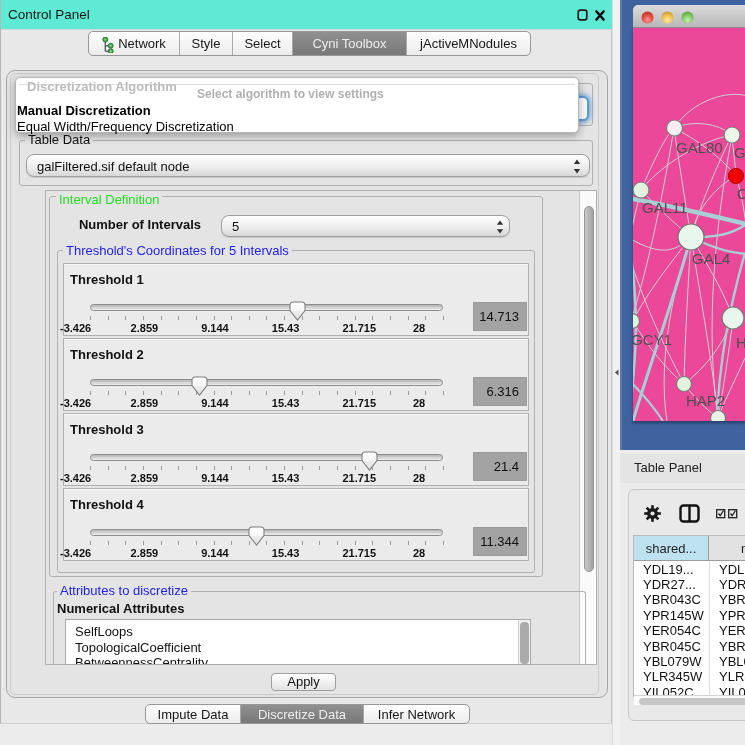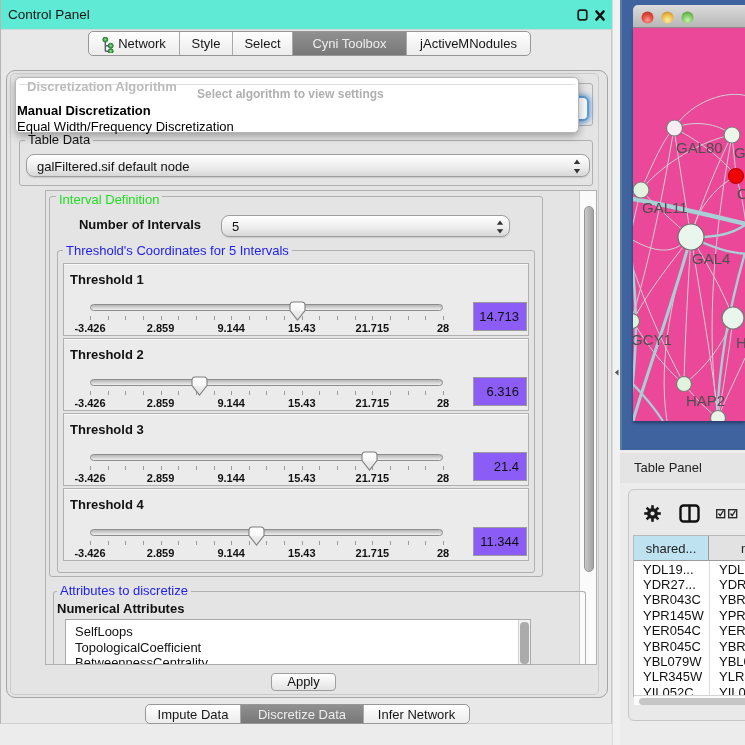--- a/index.html
+++ b/index.html
@@ -16,22 +16,22 @@
   #panelinner{position:absolute;left:9px;top:73px;width:589px;height:622px;border:1px solid #cbcbcb;border-radius:5px;box-sizing:border-box;}
   .group{position:absolute;border:1px solid #b0b0b0;border-radius:3px;box-sizing:border-box;}
   .gtitle{position:absolute;font-size:13px;background:#e4e4e4;padding:0 3px;line-height:14px;}
   .combo{position:absolute;border:1px solid #9e9e9e;border-radius:8px;background:linear-gradient(#ffffff,#ececec 60%,#d7d7d7);box-sizing:border-box;box-shadow:0 1px 1px rgba(0,0,0,0.12);}
   .combo .ct{position:absolute;left:10px;top:0;font-size:13px;color:#111;}
   .updown{position:absolute;}
   .tpanel{position:absolute;left:62px;width:466px;height:73px;background:#ebebeb;border:1px solid #b0b0b0;box-sizing:border-box;box-shadow:inset 0 1px 0 #fafafa;}
   .tlabel{position:absolute;left:69px;font-size:13px;font-weight:bold;color:#111;}
   .track{position:absolute;left:89px;width:353px;height:7px;border:1px solid #8d8d8d;border-radius:4px;background:linear-gradient(#b5b5b5,#efefef);box-sizing:border-box;}
   .ticks{position:absolute;left:89px;width:354px;height:4px;background:repeating-linear-gradient(90deg,#9a9a9a 0 1px,transparent 1px 17.65px);}
-  .slabel{position:absolute;width:60px;margin-left:-30px;text-align:center;font-size:11px;font-weight:bold;color:#111;}
-  .vbox{position:absolute;left:472px;width:54px;height:29px;background:#8b5cf6;border:1px solid #9b9b9b;box-sizing:border-box;font-size:13px;color:#111;text-align:right;padding-right:7px;line-height:27px;}
+  .slabel{position:absolute;width:60px;margin-left:-30px;font-size:11px;font-weight:bold;color:#111;}
+  .vbox{position:absolute;left:472px;width:54px;height:29px;background:#a3a3a3;border:1px solid #9b9b9b;box-sizing:border-box;font-size:13px;color:#111;text-align:right;padding-right:7px;line-height:27px;}
   .thumb{position:absolute;width:17px;height:22px;margin-left:-8px;}
   #popup{position:absolute;left:14px;top:77px;width:564px;height:56px;background:#fff;border:1px solid #b5b5b5;border-radius:5px;box-shadow:0 3px 8px rgba(0,0,0,0.33);box-sizing:border-box;z-index:40;}
 </style>
 </head>
 <body>
 <div id="lw">
   <div id="titlebar">
       <span class="t">Control Panel</span>
     <svg class="abs" style="left:576px;top:9px" width="30" height="13" viewBox="0 0 30 13">
       <rect x="1.2" y="1.2" width="8.6" height="9.6" rx="2" fill="none" stroke="#1c1c1c" stroke-width="1.7"></rect>

